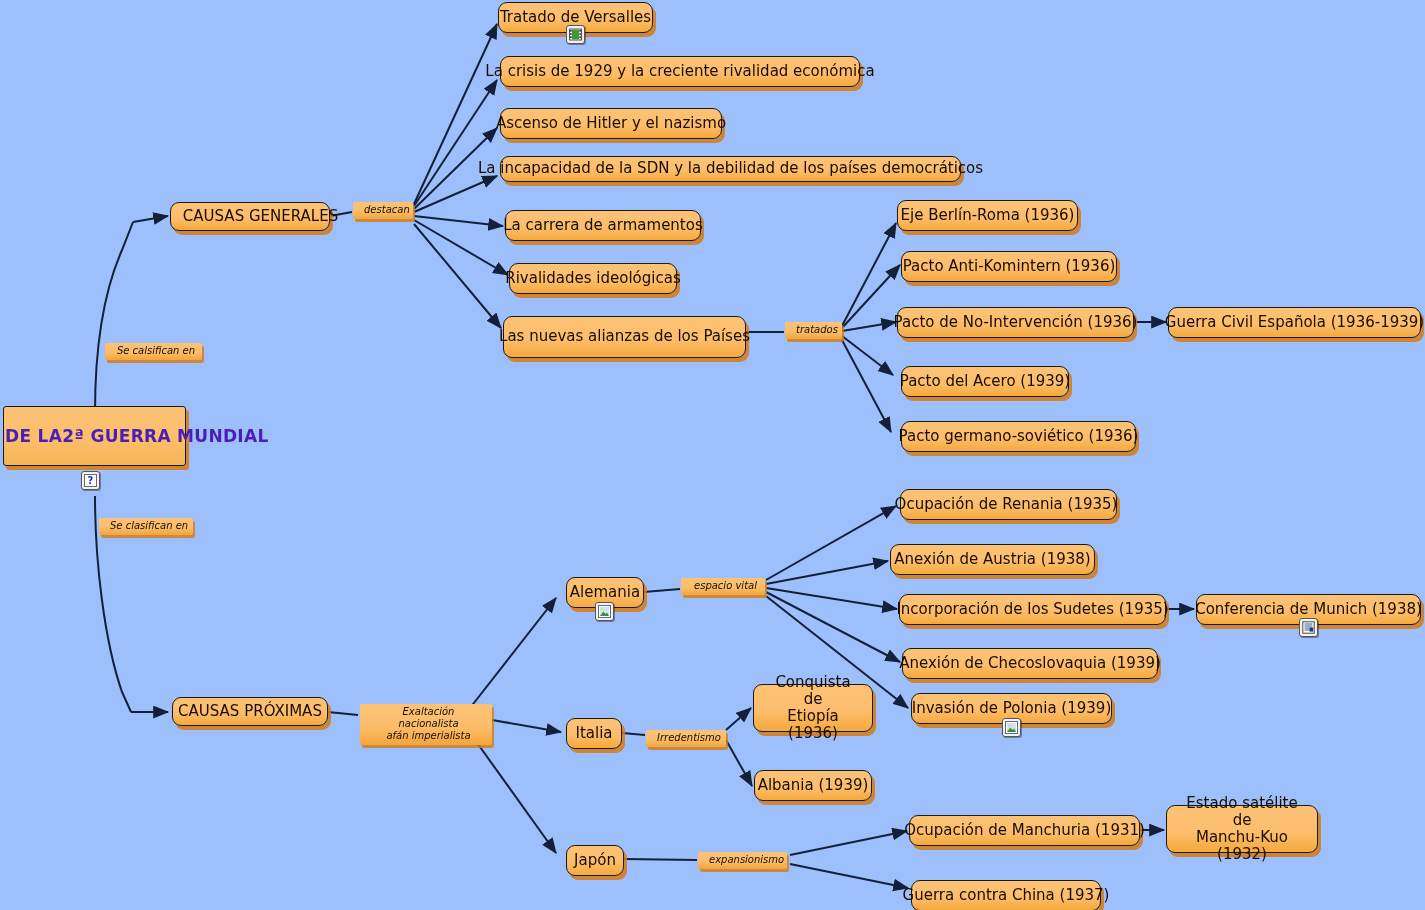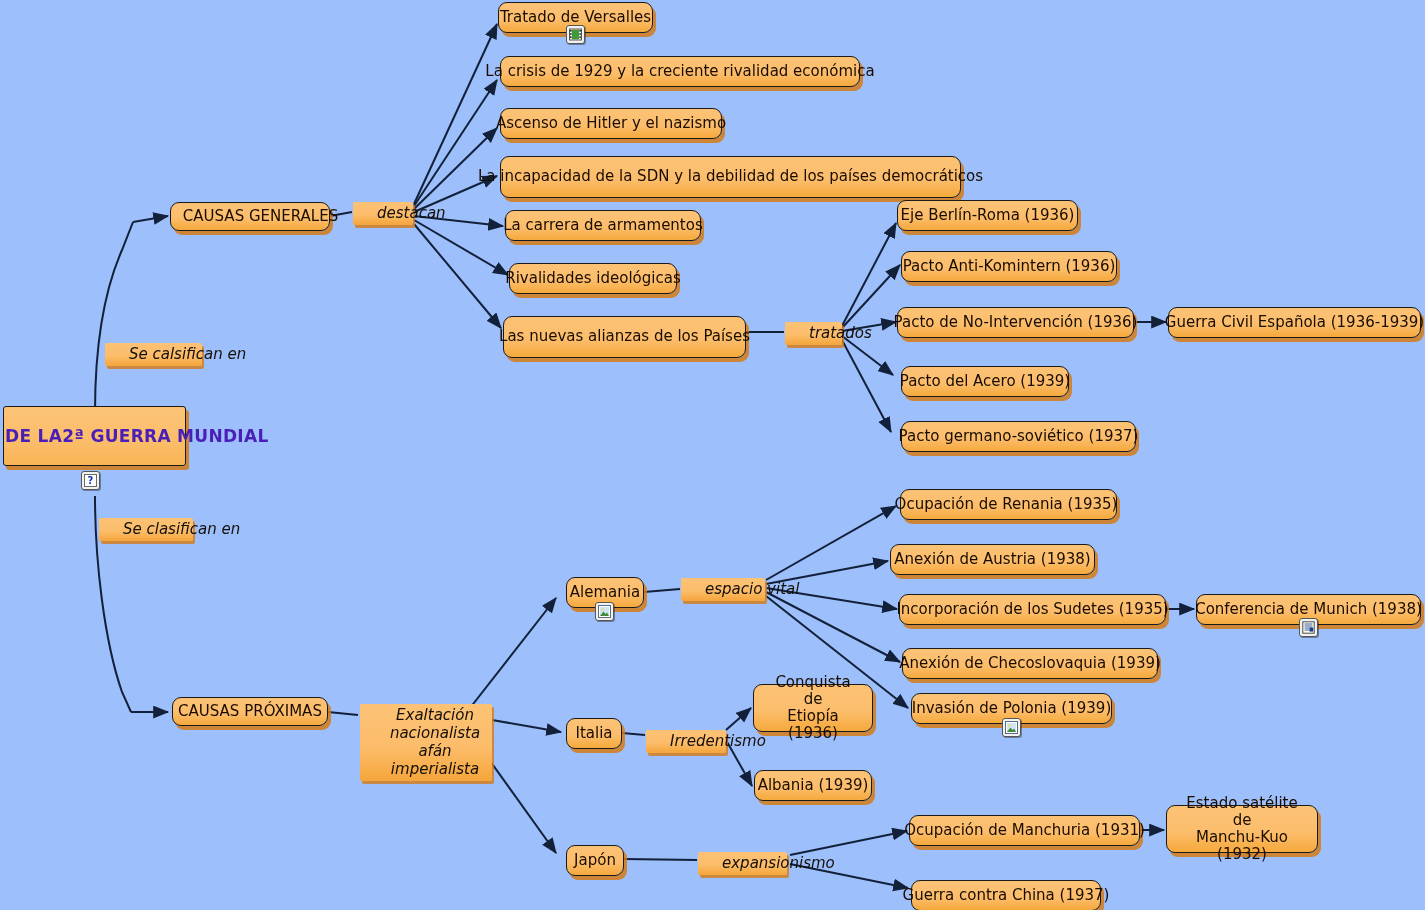--- a/index.html
+++ b/index.html
@@ -42,24 +42,24 @@
     background:linear-gradient(to bottom,#fcc377 0%,#fbbd69 60%,#f8b455 100%);
   }
 
   
   .elabel{
     position:absolute;
     box-sizing:border-box;
     background:linear-gradient(to bottom,#fcc275 0%,#fcbd6b 55%,#f5a53a 100%);
     color:#15100a;
     font-style:italic;
-    font-size:15px;
+    font-size:10px;
     line-height:1.2;
     text-align:center;
-    padding:2px 6px 3px 24px;
+    padding:2px 6px 3px 11px;
     border-radius:2px;
     box-shadow:2px 3px 0 rgba(214,122,20,.8);
     white-space:nowrap;
   }
   .elabel.two{white-space:normal;}
 
   
   .icon{
     position:absolute;
     width:19px;height:19px;
@@ -176,21 +176,21 @@
   </div>
 
   <div class="node" style="left:500px;top:56px;width:360px;height:31px;">
     <span>La crisis de 1929 y la creciente rivalidad económica</span>
   </div>
 
   <div class="node" style="left:500px;top:108px;width:222px;height:31px;">
     <span>Ascenso de Hitler y el nazismo</span>
   </div>
 
-  <div class="node" style="left:500px;top:156px;width:461px;height:42px;">
+  <div class="node" style="left:500px;top:156px;width:461px;height:26px;">
     <span>La incapacidad de la SDN y la debilidad de los países democráticos</span>
   </div>
 
   <div class="node" style="left:505px;top:210px;width:196px;height:31px;">
     <span>La carrera de armamentos</span>
   </div>
 
   <div class="node" style="left:509px;top:263px;width:168px;height:31px;">
     <span>Rivalidades ideológicas</span>
   </div>
@@ -209,21 +209,21 @@
   <div class="node" style="left:901px;top:251px;width:216px;height:31px;">
     <span>Pacto Anti-Komintern (1936)</span>
   </div>
   <div class="node" style="left:897px;top:307px;width:237px;height:31px;">
     <span>Pacto de No-Intervención (1936)</span>
   </div>
   <div class="node" style="left:901px;top:366px;width:168px;height:31px;">
     <span>Pacto del Acero (1939)</span>
   </div>
   <div class="node" style="left:901px;top:421px;width:235px;height:31px;">
-    <span>Pacto germano-soviético (1937)</span>
+    <span>Pacto germano-soviético (1936)</span>
   </div>
 
   <div class="node" style="left:1168px;top:307px;width:253px;height:31px;">
     <span>Guerra Civil Española (1936-1939)</span>
   </div>
 
   <div class="elabel" style="left:105px;top:343px;width:97px;">
     <span>Se calsifican en</span>
   </div>
   <div class="elabel" style="left:99px;top:518px;width:94px;">

